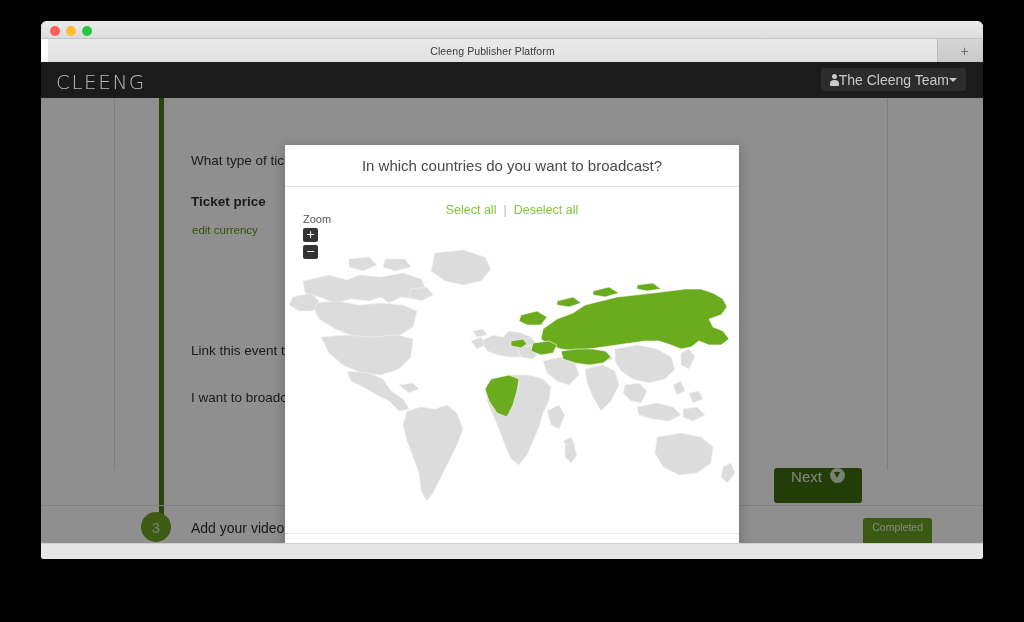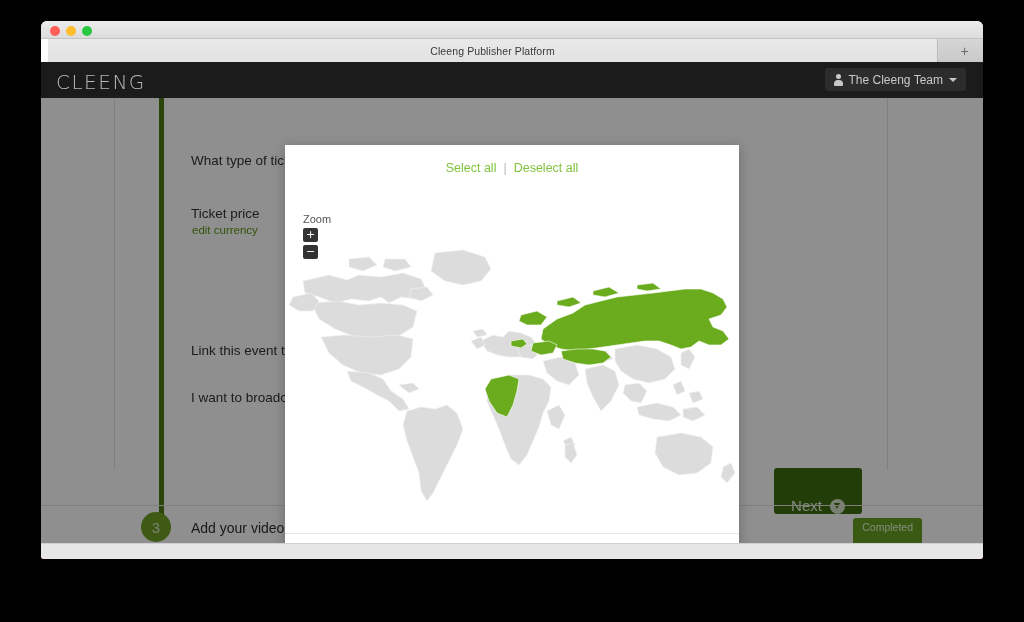--- a/index.html
+++ b/index.html
@@ -73,22 +73,22 @@
   #logo {
     position: absolute; left: 15px; top: 8px;
     font-size: 20px; letter-spacing: 1.5px;
     color: #b9b9b9; font-weight: 300;
     font-family: "DejaVu Sans", sans-serif;
   }
   #user-menu {
     position: absolute; right: 17px; top: 6px;
     height: 23px; padding: 0 9px;
     background: #2c2c2c; border-radius: 3px;
-    display: flex; align-items: center; gap: 6px;
-    color: #c9c9c9; font-size: 12px;
+    display: flex; align-items: center; 
+    color: #c9c9c9; font-size: 14px;
   }
   .person-icon { width: 9px; height: 12px; position: relative; display: inline-block; }
   .person-icon::before { content:""; position:absolute; left:2px; top:0; width:5px; height:5px; border-radius:50%; background:#c9c9c9; }
   .person-icon::after  { content:""; position:absolute; left:0; top:6px; width:9px; height:6px; border-radius:4px 4px 1px 1px; background:#c9c9c9; }
   .caret-down { width:0;height:0;border-left:4px solid transparent;border-right:4px solid transparent;border-top:4px solid #c9c9c9; }
 
   
   #page {
     position: absolute; left: 0; top: 36px;
     width: 942px; height: 445px;
@@ -112,34 +112,34 @@
     position: absolute; left: 118px; top: 0; width: 5px; height: 430px;
     background: #4b7a14;
   }
 
   .form-label {
     position: absolute;
     font-size: 13.5px; color: #333;
     white-space: nowrap;
   }
   #lbl-ticket-type { left: 150px; top: 55px; }
-  #lbl-ticket-price{ left: 150px; top: 108px; }
+  #lbl-ticket-price{ left: 150px; top: 96px; font-weight: bold; }
   #link-edit-currency {
     position: absolute; left: 151px; top: 126px;
     font-size: 11.5px; color: #5a9612;
   }
   #lbl-link-event  { left: 150px; top: 245px; }
   #lbl-broadcast   { left: 150px; top: 292px; }
 
   #next-button {
     position: absolute; left: 733px; top: 370px;
-    width: 88px; height: 46px;
+    width: 88px; height: 35px;
     background: #3d6e0e;
     border-radius: 3px;
-    display: flex; align-items: flex-end; justify-content: center; gap: 8px;
+    display: flex; align-items: flex-start; justify-content: center; gap: 8px;
     color: #e8f0df; font-size: 15px;
   }
   .dl-circle {
     width: 15px; height: 15px; border-radius: 50%;
     background: #d8e4cc; position: relative;
   }
   .dl-circle::after {
     content:""; position:absolute; left:4px; top:4px;
     width:0;height:0;border-left:3.5px solid transparent;border-right:3.5px solid transparent;border-top:6px solid #3d6e0e;
   }
@@ -155,21 +155,21 @@
     width: 30px; height: 30px; border-radius: 50%;
     background: #6fa026;
     color: #d8e6c4; font-size: 15px;
     display: flex; align-items: center; justify-content: center;
   }
   .step-title {
     position: absolute; left: 150px; top: 14px;
     font-size: 14px; color: #2f2f2f;
   }
   .badge-completed {
-    position: absolute; right: 61px; top: 12px;
+    position: absolute; right: 51px; top: 12px;
     padding: 3px 9px 16px;
     background: #68a022; border-radius: 3px;
     color: #eaf4db; font-size: 10.5px;
   }
 
   
   #window-bottom {
     position: absolute; left: 0; bottom: 0;
     width: 942px; height: 16px;
     background: #e6e6e6;
@@ -280,20 +280,23 @@
           <div class="step-circle">3</div>
           <div class="step-title">Add your video</div>
           <div class="badge-completed">Completed</div>
         </div>
 
       </div>
 
       <div id="page-dim"></div>
 
       <div id="modal">
+        <div id="modal-header">
+          <div id="modal-title">In which countries do you want to broadcast?</div>
+        </div>
 
         <div id="select-actions">
           <span class="sel-link" style="color: rgb(130, 195, 65);">Select all</span>
           <span class="sel-sep">|</span>
           <span class="sel-link" style="color: rgb(130, 195, 65);">Deselect all</span>
         </div>
 
         <div id="zoom-controls">
           <div id="zoom-label">Zoom</div>
           <div class="zoom-btn">+</div>

